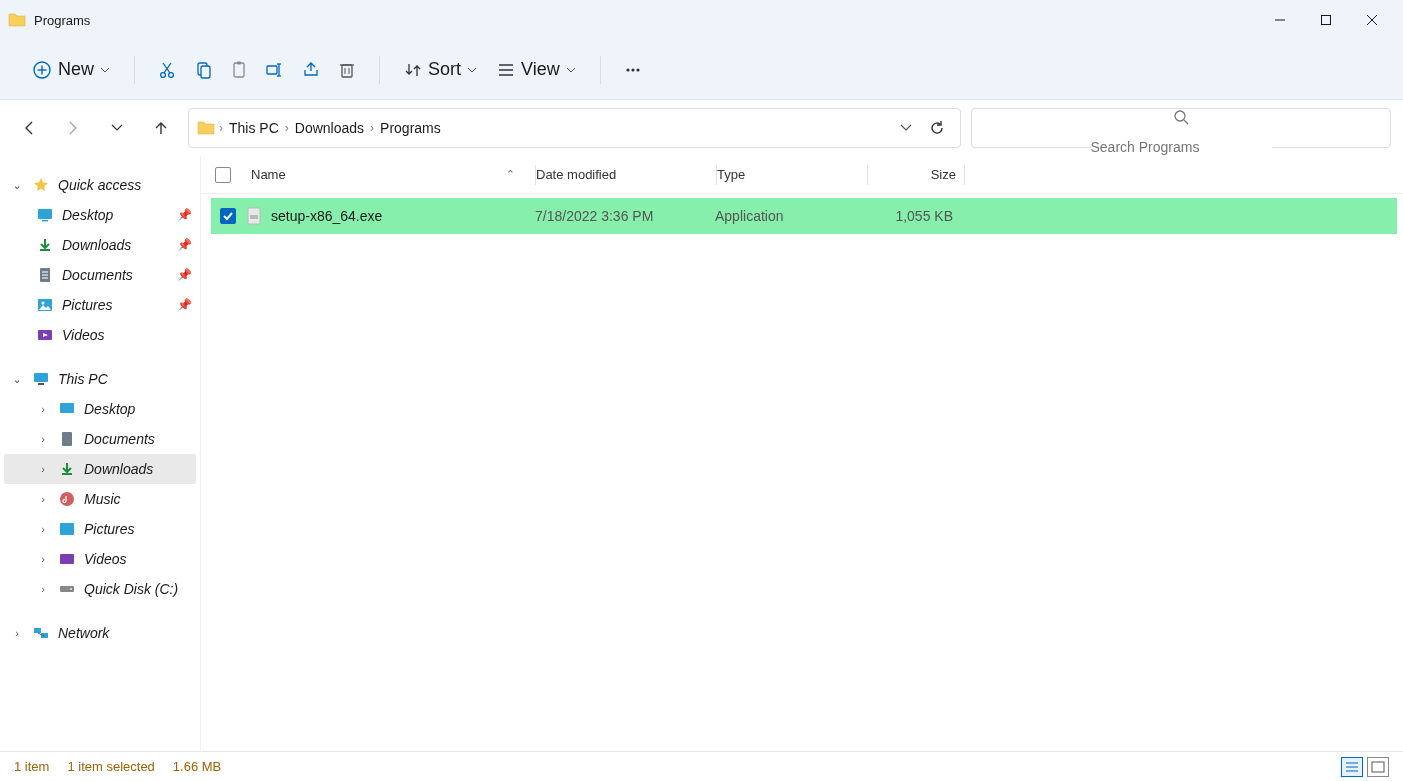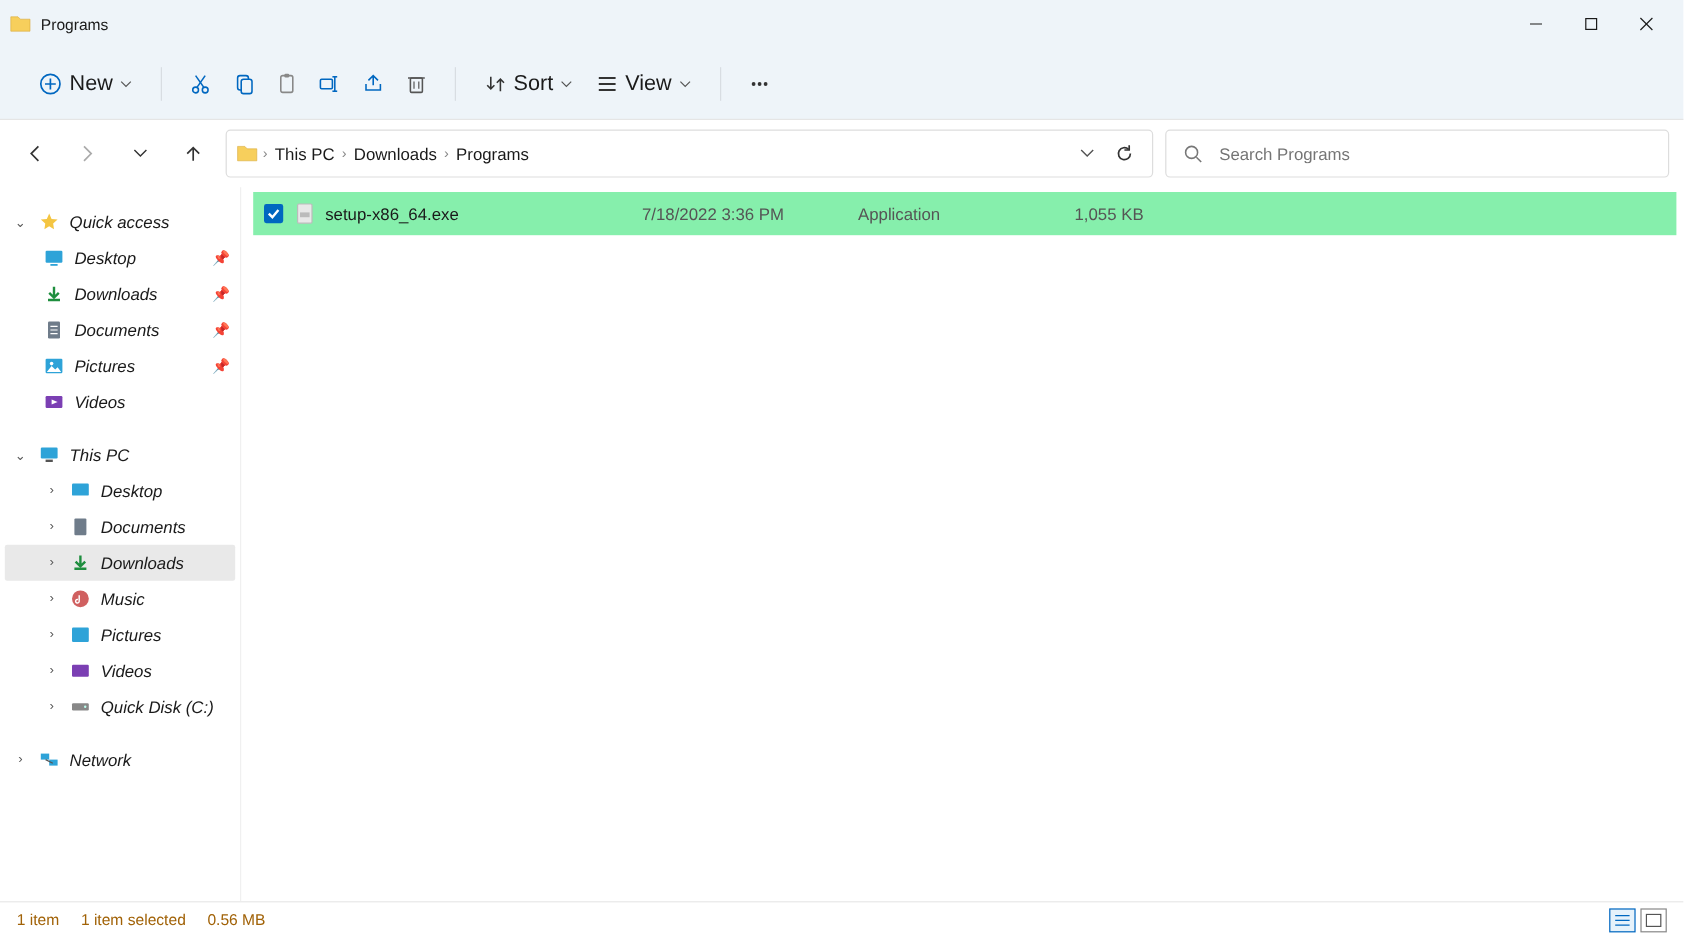--- a/index.html
+++ b/index.html
@@ -20,21 +20,21 @@
   .tb-btn .lbl { font-size: 18px; }
   .tb-icon { width: 32px; height: 32px; display:flex; align-items:center; justify-content:center; border-radius:4px; }
 
   
   .navrow { height: 56px; display: flex; align-items: center; padding: 0 12px; gap: 10px; }
   .nav-arrow { width: 34px; height: 34px; display:flex; align-items:center; justify-content:center; border-radius:4px; }
   .addressbar { flex: 1; height: 40px; border: 1px solid #ddd; border-radius: 4px; display: flex; align-items: center; padding: 0 8px; gap: 4px; }
   .crumb { display:flex; align-items:center; gap:4px; padding: 4px 2px; }
   .crumb-sep { color:#888; font-size:12px; }
   .addr-right { margin-left:auto; display:flex; align-items:center; gap:16px; padding-right:6px;}
-  .searchbox { width: 420px; height: 40px; border: 1px solid #ddd; border-radius:4px; display:flex; align-items:center; padding:0 14px; gap:14px; color:#666;}
+  .searchbox { width: 420px; height: 40px; border: 1px solid #ddd; border-radius:4px; display:flex; align-items:center; padding:0 14px; gap:14px; color:#666;flex-direction:column;}
   .searchbox input { border:none; outline:none; flex:1; font-size:14px; color:#333; }
 
   
   .main { flex:1; display:flex; min-height:0; }
   .sidebar { width: 200px; padding: 14px 0; overflow-y:auto; }
   .side-item { display:flex; align-items:center; gap:8px; height:30px; padding: 0 8px 0 10px; }
   .side-item.sub { padding-left: 36px; }
   .side-item.subsub { padding-left: 36px; }
   .side-item .chev { width:14px; display:flex; justify-content:center; color:#555; font-size:11px; }
   .side-item .ico { width:18px; height:18px; display:flex; align-items:center; justify-content:center; }
@@ -407,20 +407,36 @@
             <rect x="1" y="3" width="7" height="5" fill="#2ea3d8"></rect>
             <rect x="8" y="8" width="7" height="5" fill="#2ea3d8"></rect>
             <line x1="5" y1="8" x2="11" y2="11" stroke="#555"></line>
           </svg>
         </span>
       <span class="txt">Network</span>
     </div>
   </div>
 
   <div class="filearea">
+    <div class="colheaders">
+      <div class="col-check">
+          <div class="checkbox-empty"></div>
+        </div>
+      <div class="col-name">
+        <span>Name</span>
+        <span class="sorticon">⌃</span>
+      </div>
+      <div class="col-sep"></div>
+      <div class="col-date"><span>Date modified</span></div>
+      <div class="col-sep"></div>
+      <div class="col-type"><span>Type</span></div>
+      <div class="col-sep"></div>
+      <div class="col-size"><span>Size</span></div>
+      <div class="col-sep"></div>
+    </div>
 
     <div class="filerow">
       <div class="fcell fc-check">
         <div class="checkbox-checked">
             <svg width="12" height="12">
               <polyline points="2,6 5,9 10,3" fill="none" stroke="#fff" stroke-width="2"></polyline>
             </svg>
           </div>
       </div>
       <div class="fcell fc-name">
@@ -435,21 +451,21 @@
       <div class="fcell fc-date">7/18/2022 3:36 PM</div>
       <div class="fcell fc-type">Application</div>
       <div class="fcell fc-size">1,055 KB</div>
     </div>
   </div>
 </div>
 
 <div class="statusbar">
   <span>1 item</span>
   <span>1 item selected</span>
-  <span>0.56 MB</span>
+  <span>1.66 MB</span>
   <div class="sb-right">
     <div class="view-toggle active">
       <svg width="14" height="12">
           <line x1="1" y1="2" x2="13" y2="2" stroke="#0067c0"></line>
           <line x1="1" y1="6" x2="13" y2="6" stroke="#0067c0"></line>
           <line x1="1" y1="10" x2="13" y2="10" stroke="#0067c0"></line>
         </svg>
     </div>
     <div class="view-toggle">
       <svg width="14" height="12">

